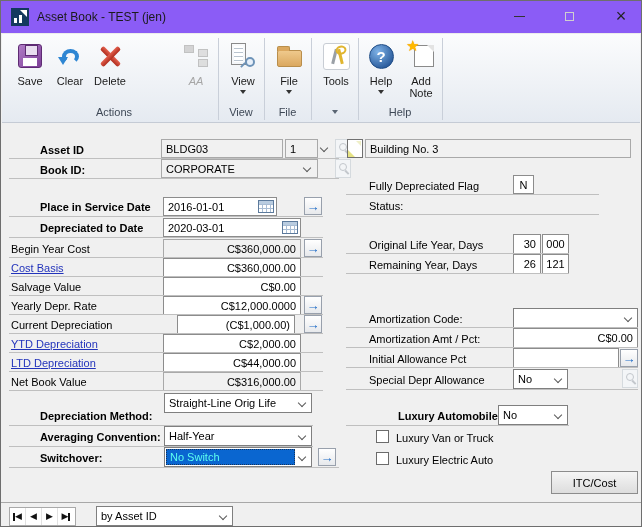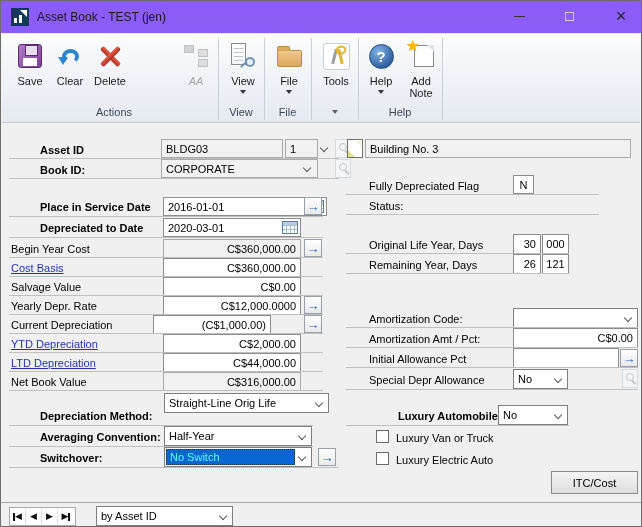--- a/index.html
+++ b/index.html
@@ -244,21 +244,21 @@
 
   <div class="lbl b" style="left:10px;top:163px">Book ID:</div>
   <div class="fld ro" style="left:160px;top:158px;width:157px">
       <span>CORPORATE</span>
     </div>
   <div class="chev" style="left:303px;top:164px"></div>
   <div class="lkp" style="left:334px;top:158px"></div>
   <div class="hr" style="left:8px;top:177px;width:330px"></div>
 
   <div class="lbl b" style="left:10px;top:200px">Place in Service Date</div>
-  <div class="fld" style="left:162px;top:196px;width:164px">
+  <div class="fld" style="left:162px;top:196px;width:114px">
     <span>2016-01-01</span>
     <span class="calbtn"></span>
   </div>
   <div class="xbtn" style="left:303px;top:196px">
       <span>→</span>
     </div>
   <div class="hr" style="left:8px;top:215px;width:314px"></div>
 
   <div class="lbl b" style="left:10px;top:221px">Depreciated to Date</div>
   <div class="fld" style="left:162px;top:217px;width:138px">
@@ -291,21 +291,21 @@
   <div class="lbl" style="left:10px;top:299px">Yearly Depr. Rate</div>
   <div class="fld num" style="left:162px;top:295px;width:138px">
       <span>C$12,000.0000</span>
     </div>
   <div class="xbtn" style="left:303px;top:295px">
       <span>→</span>
     </div>
   <div class="hr" style="left:8px;top:313px;width:314px"></div>
 
   <div class="lbl" style="left:10px;top:318px">Current Depreciation</div>
-  <div class="fld num" style="left:152px;top:314px;width:118px">
+  <div class="fld num" style="left:176px;top:314px;width:118px">
       <span>(C$1,000.00)</span>
     </div>
   <div class="xbtn" style="left:303px;top:314px">
       <span>→</span>
     </div>
   <div class="hr" style="left:8px;top:332px;width:314px"></div>
 
   <div class="lbl link" style="left:10px;top:337px">YTD Depreciation</div>
   <div class="fld num" style="left:162px;top:333px;width:138px">
       <span>C$2,000.00</span>
@@ -375,21 +375,21 @@
 
   <div class="lbl" style="left:368px;top:373px">Special Depr Allowance</div>
   <div class="dd" style="left:512px;top:368px;width:55px">
     <span class="txt">No</span>
       <span class="chev"></span>
   </div>
   <div class="lkp" style="left:621px;top:368px"></div>
   <div class="hr" style="left:345px;top:388px;width:292px"></div>
 
   <div class="lbl b" style="left:10px;top:409px">Depreciation Method:</div>
-  <div class="dd" style="left:163px;top:392px;width:165px">
+  <div class="dd" style="left:163px;top:392px;width:148px">
     <span class="txt">Straight-Line Orig Life</span>
       <span class="chev"></span>
   </div>
   <div class="hr" style="left:8px;top:424px;width:304px"></div>
 
   <div class="lbl b" style="left:10px;top:430px">Averaging Convention:</div>
   <div class="dd" style="left:163px;top:425px;width:148px">
     <span class="txt">Half-Year</span>
       <span class="chev"></span>
   </div>

